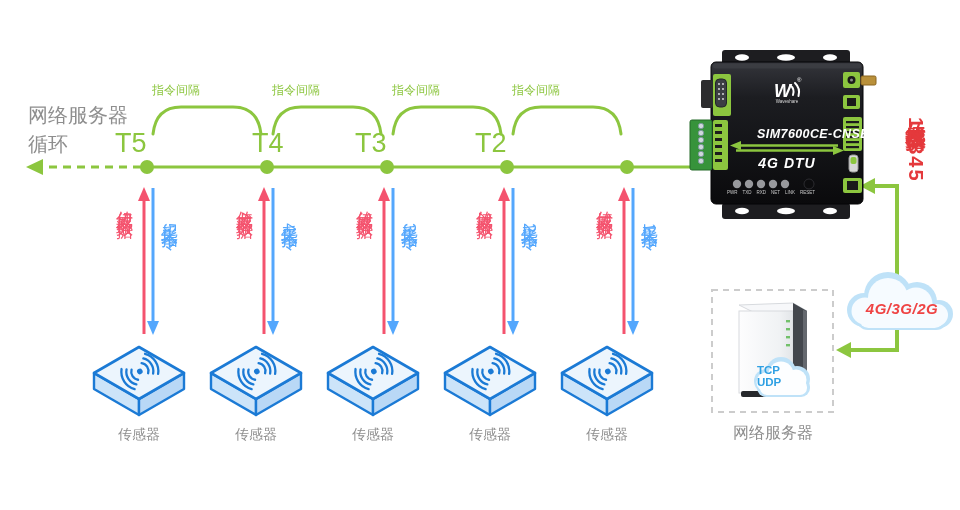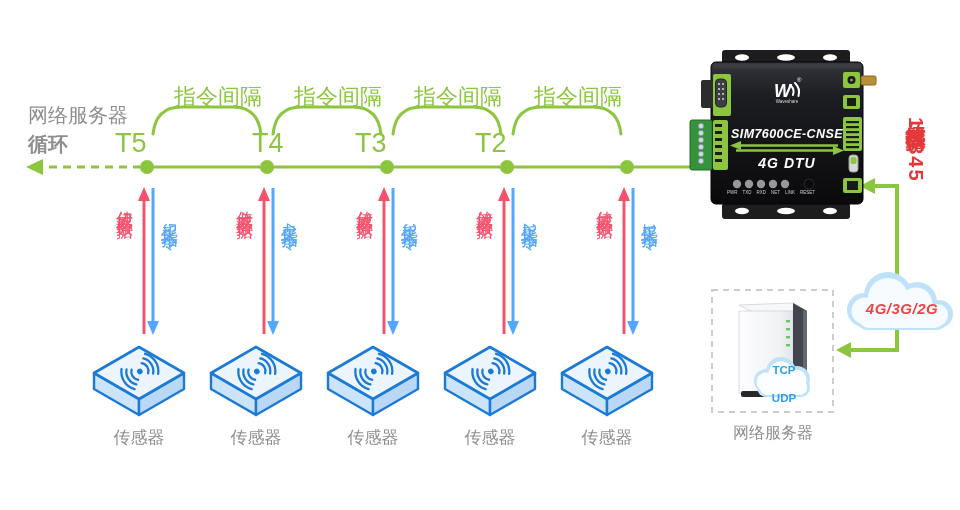--- a/index.html
+++ b/index.html
@@ -4,31 +4,31 @@
 <style>
   html,body { margin:0; padding:0; background:#fff; }
   #stage {
     position:relative; width:960px; height:510px; background:#ffffff;
     font-family:"Liberation Sans","DejaVu Sans",sans-serif; overflow:hidden;
   }
   .abs { position:absolute; }
   svg { position:absolute; left:0; top:0; }
   .v-text { writing-mode:vertical-rl; text-orientation:mixed; }
   .t-label { color:#8CC63F; font-size:27px; text-align:left; width:64px; }
-  .interval-label { color:#8CC63F; font-size:22px; text-align:right; width:110px; }
+  .interval-label { color:#8CC63F; font-size:12px; text-align:left; width:110px; }
   .cycle-label { color:#8E8E8E; font-size:20px; line-height:27px; }
   .red-v  { color:#F4536E; font-size:17px; letter-spacing:3px; }
   .blue-v { color:#54A7FD; font-size:17px; letter-spacing:3px; }
-  .sensor-label { color:#8E8E8E; font-size:17px; text-align:center; width:90px; }
+  .sensor-label { color:#8E8E8E; font-size:14px; text-align:center; width:90px; }
   .server-label { color:#8E8E8E; font-size:16px; text-align:center; width:140px; }
   .uplink-label { color:#E4393C; font-size:20px; font-weight:600; letter-spacing:2px; }
   .cloud-label  { color:#ef4444; font-size:15px; font-weight:bold; font-style:italic;
                   text-align:center; width:112px; letter-spacing:.5px; }
   .tcp-label { color:#2FA0E3; font-size:11.5px; font-weight:bold; line-height:13px;
-               text-align:center; width:54px; }
+               width:54px; }
   .dtu-model { color:#fff; font-size:12.5px; font-weight:bold; font-style:italic;
                text-align:center; width:164px; letter-spacing:.4px; }
   .dtu-name  { color:#fff; font-size:14px; font-weight:bold; font-style:italic;
                text-align:center; width:164px; letter-spacing:1px; }
   .dtu-brand { color:#d9d9d9; font-size:9px; text-align:center; width:164px;
                transform:scale(.5); transform-origin:center top; }
   .led-row { display:flex; justify-content:space-between; width:176px; font-size:9px;
              color:#c9c9c9; transform:scale(.5); transform-origin:left top; }
 </style>
 </head>
@@ -268,21 +268,21 @@
           <circle cx="749" cy="184" r="4.2" fill="#97989c"></circle>
         <circle cx="761" cy="184" r="4.2" fill="#97989c"></circle>
           <circle cx="773" cy="184" r="4.2" fill="#97989c"></circle>
         <circle cx="785" cy="184" r="4.2" fill="#97989c"></circle>
         <circle cx="809" cy="184" r="5" fill="#0c0c0e" stroke="#2c2c30"></circle>
       </g>
     </g>
   </svg>
 
   <div class="abs cycle-label" style="left:28px; top:102px;">网络服务器</div>
-  <div class="abs cycle-label" style="left:28px; top:131px;font-weight:bold;">循环</div>
+  <div class="abs cycle-label" style="left:28px; top:131px;">循环</div>
 
   <div class="abs interval-label" style="left:152px; top:82px;">指令间隔</div>
   <div class="abs interval-label" style="left:272px; top:82px;">指令间隔</div>
   <div class="abs interval-label" style="left:392px; top:82px;">指令间隔</div>
   <div class="abs interval-label" style="left:512px; top:82px;">指令间隔</div>
 
   <div class="abs t-label" style="left:115px; top:128px;">T5</div>
   <div class="abs t-label" style="left:252px; top:128px;">T4</div>
   <div class="abs t-label" style="left:355px; top:128px;">T3</div>
   <div class="abs t-label" style="left:475px; top:128px;">T2</div>
@@ -298,30 +298,30 @@
   <div class="abs v-text red-v" style="left:593px; top:197px;">传感器数据1</div>
   <div class="abs v-text blue-v" style="left:638px; top:211px;">采集指令1</div>
 
   <div class="abs sensor-label" style="left:94px;  top:426px;">传感器</div>
   <div class="abs sensor-label" style="left:211px; top:426px;">传感器</div>
   <div class="abs sensor-label" style="left:328px; top:426px;">传感器</div>
   <div class="abs sensor-label" style="left:445px; top:426px;">传感器</div>
   <div class="abs sensor-label" style="left:562px; top:426px;">传感器</div>
 
   <div class="abs dtu-brand" style="left:705px; top:99px;">Waveshare</div>
-  <div class="abs dtu-model" style="left:705px; top:127px;">SIM7600CE-CNSE</div>
+  <div class="abs dtu-model" style="left:705px; top:127px;text-align:right;">SIM7600CE-CNSE</div>
   <div class="abs dtu-name" style="left:705px; top:155px;">4G DTU</div>
   <div class="abs led-row" style="left:727px; top:190px;">
     <span>PWR</span>
     <span>TXD</span>
     <span>RXD</span>
     <span>NET</span>
     <span>LINK</span>
     <span>RESET</span>
   </div>
 
   <div class="abs v-text uplink-label" style="left:903px; top:107px;">传感器数据12345</div>
   <div class="abs cloud-label" style="left:846px; top:300px;">4G/3G/2G</div>
   <div class="abs tcp-label" style="left:757px; top:364px;">TCP</div>
-  <div class="abs tcp-label" style="left:757px; top:392px;">UDP</div>
+  <div class="abs tcp-label" style="left:757px; top:376px;">UDP</div>
   <div class="abs server-label" style="left:703px; top:423px;">网络服务器</div>
 
 </div>
 
 </body></html>

